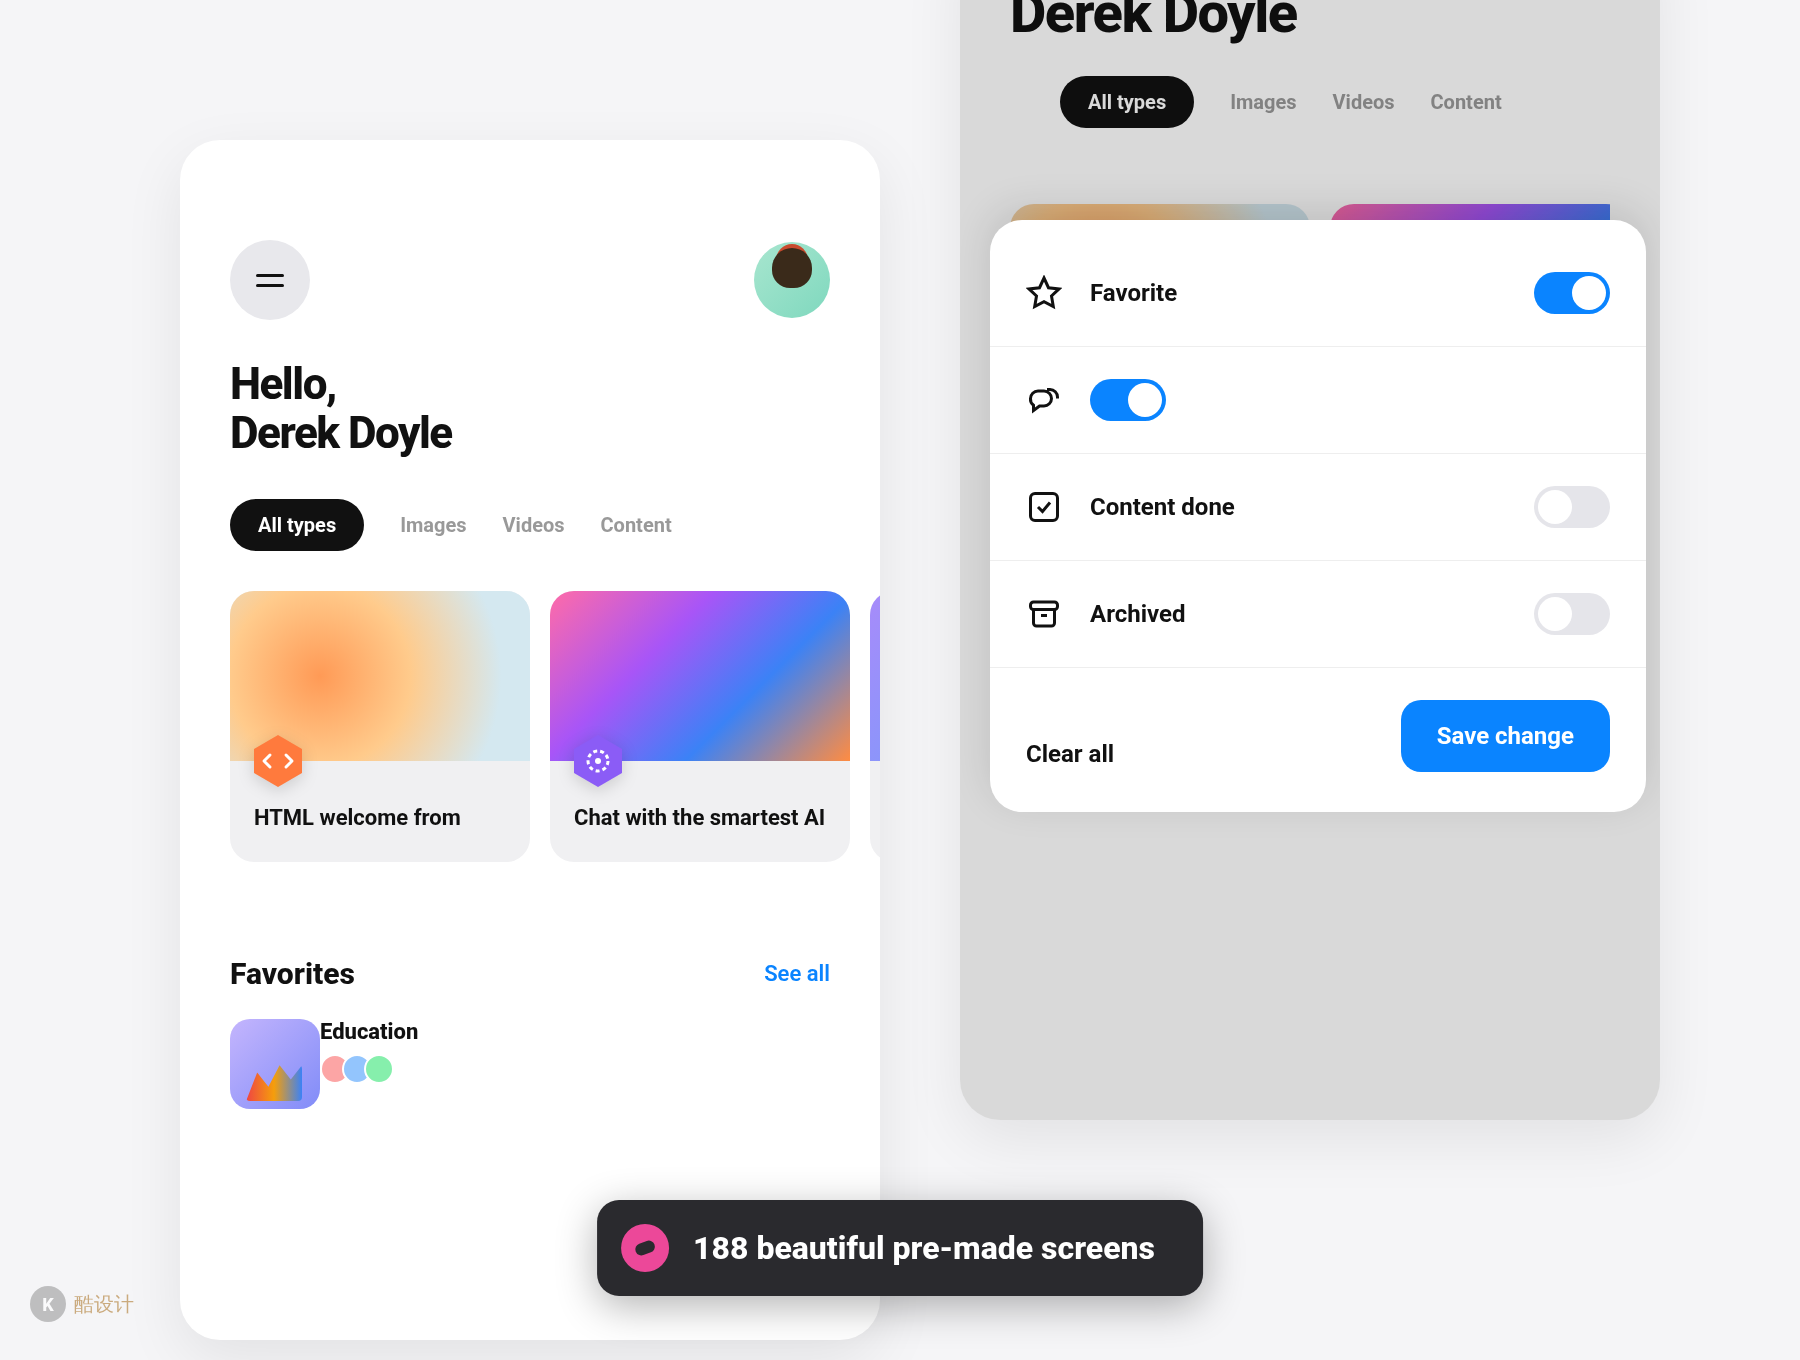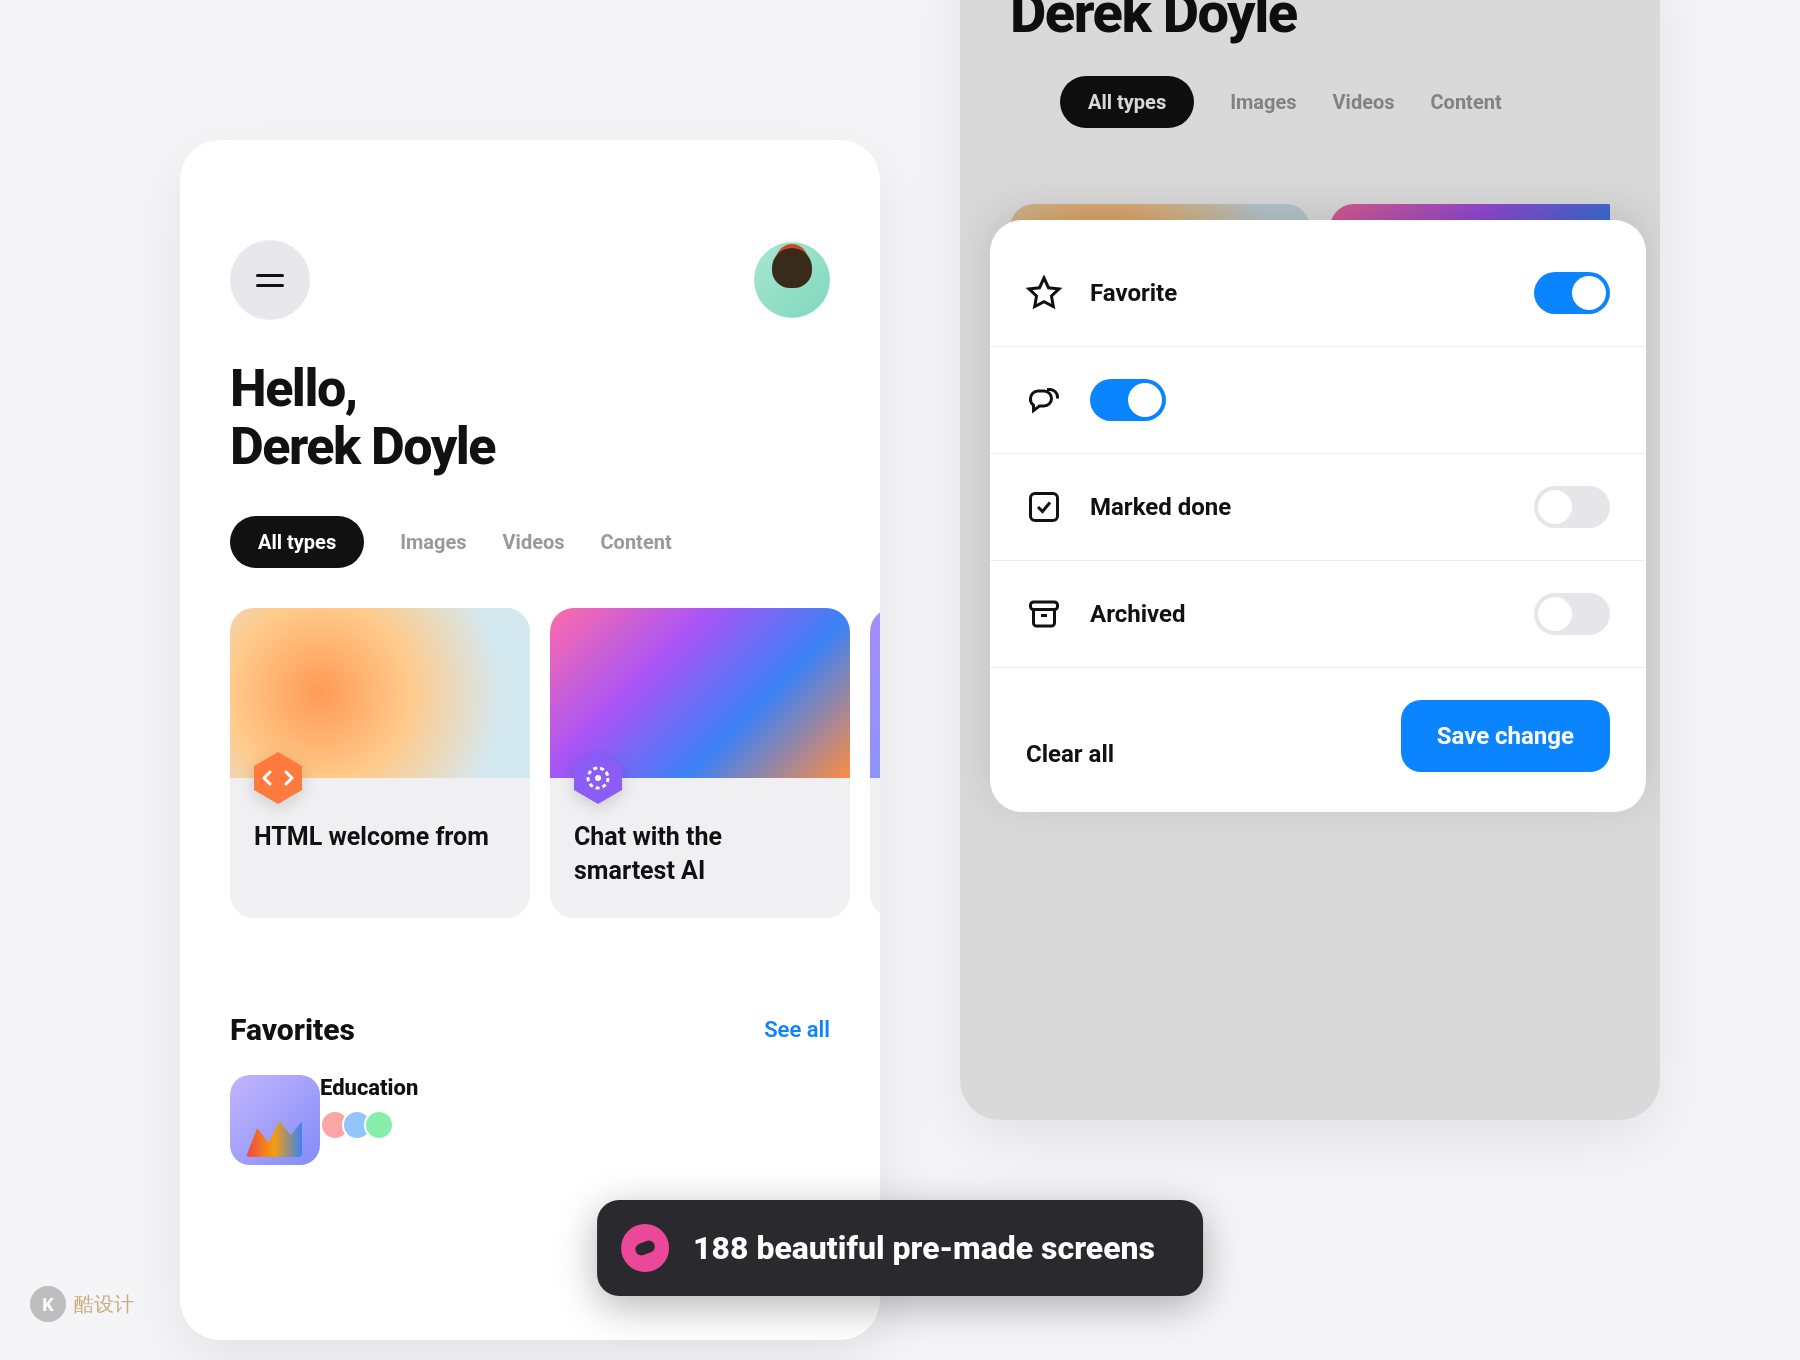--- a/index.html
+++ b/index.html
@@ -37,35 +37,35 @@
 
 .header { display:flex; justify-content:space-between; align-items:center; padding: 50px 50px 40px; }
 .menu-btn { width: 80px; height: 80px; border-radius: 50%; background: #e8e8ec; display:flex; align-items:center; justify-content:center; cursor:pointer; }
 .menu-lines { display:flex; flex-direction:column; gap:7px; }
 .menu-lines span { width: 28px; height: 3px; background: #111; border-radius:2px; }
 .avatar { width: 76px; height: 76px; border-radius: 50%; background: linear-gradient(135deg,#a8e6cf,#7fd8be); overflow:hidden; position:relative; }
 .avatar::after { content:''; position:absolute; top:6px; left:18px; width:40px; height:40px; background:#3a2a1a; border-radius:50% 50% 45% 45%; }
 .avatar::before { content:''; position:absolute; top:2px; left:22px; width:32px; height:18px; background:#c84a2e; border-radius:16px 16px 0 0; }
 
 .greeting { padding: 0 50px 40px; }
-.greeting h1 { font-size: 52px; font-weight: 800; line-height: 1.12; letter-spacing: -1.5px; color:#111; }
+.greeting h1 { font-size: 44px; font-weight: 800; line-height: 1.12; letter-spacing: -1.5px; color:#111; }
 
 .tabs { display:flex; gap: 36px; padding: 0 50px 40px; align-items:center; }
 .tab { font-size: 20px; font-weight:700; color:#999; cursor:pointer; padding: 14px 0; }
 .tab.active { background:#111; color:#fff; border-radius: 30px; padding: 14px 28px; }
 
 .cards { display:flex; gap: 20px; padding: 0 0 50px 50px; overflow:hidden; }
 .card { width: 300px; flex-shrink:0; border-radius: 24px; overflow:hidden; background:#f0f0f2; }
 .card-img { height: 170px; position:relative; }
 .card-img.g1 { background: radial-gradient(circle at 30% 50%, #ff9a56 0%, #ffcb8c 40%, #d4e8f0 80%); }
 .card-img.g2 { background: linear-gradient(135deg,#ff6ba8 0%,#a855f7 35%,#3b82f6 65%,#ff8c42 100%); }
 .card-img.g3 { background: linear-gradient(135deg,#a78bfa,#60a5fa); }
 .hex { position:absolute; left:20px; bottom:-28px; width:56px; height:56px; filter: drop-shadow(0 4px 8px rgba(0,0,0,0.15)); }
 .card-body { padding: 42px 24px 30px; }
-.card-body p { font-size: 25px; font-weight:700; line-height:1.35; color:#111; }
+.card-body p { font-size: 22px; font-weight:700; line-height:1.35; color:#111; }
 
 .section { padding: 0 50px; margin-top: 44px; }
 .section-head { display:flex; justify-content:space-between; align-items:center; margin-bottom: 28px; }
 .section-head h2 { font-size: 30px; font-weight:800; color:#111; }
 .see-all { color:#0a84ff; font-size:22px; font-weight:600; cursor:pointer; }
 .fav-item { display:flex; align-items:flex-start; }
 .fav-thumb { width:90px; height:90px; border-radius:20px; background: linear-gradient(135deg,#c4b5fd,#818cf8); position:relative; overflow:hidden; }
 .fav-thumb::after { content:''; position:absolute; bottom:8px; left:16px; width:56px; height:36px; background:linear-gradient(90deg,#ef4444,#f59e0b,#3b82f6); border-radius:4px; clip-path: polygon(0 100%,20% 20%,40% 60%,60% 0,80% 40%,100% 0,100% 100%); }
 .fav-meta h3 { font-size:22px; font-weight:800; color:#111; margin-bottom:10px; }
 .fav-avatars { display:flex; }
@@ -218,21 +218,21 @@
           <path d="M3 11a5 5 0 0 1 5-5h4a5 5 0 0 1 5 5 5 5 0 0 1-5 5H9l-4 3v-3.5A5 5 0 0 1 3 11z"></path>
           <path d="M14 5h2a5 5 0 0 1 5 5v1"></path>
         </svg>
       <div class="toggle on"></div>
     </div>
     <div class="option">
       <svg class="opt-icon" viewBox="0 0 24 24" fill="none" stroke="currentColor" stroke-width="2">
           <rect x="3" y="3" width="18" height="18" rx="3"></rect>
           <path d="M8 12l3 3 5-6"></path>
         </svg>
-      <span class="opt-label">Marked done</span>
+      <span class="opt-label">Content done</span>
       <div class="toggle off"></div>
     </div>
     <div class="option">
       <svg class="opt-icon" viewBox="0 0 24 24" fill="none" stroke="currentColor" stroke-width="2">
           <rect x="3" y="4" width="18" height="5" rx="2"></rect>
           <path d="M5 9v9a2 2 0 0 0 2 2h10a2 2 0 0 0 2-2V9"></path>
           <line x1="10" y1="13" x2="14" y2="13"></line>
         </svg>
       <span class="opt-label">Archived</span>
       <div class="toggle off"></div>

